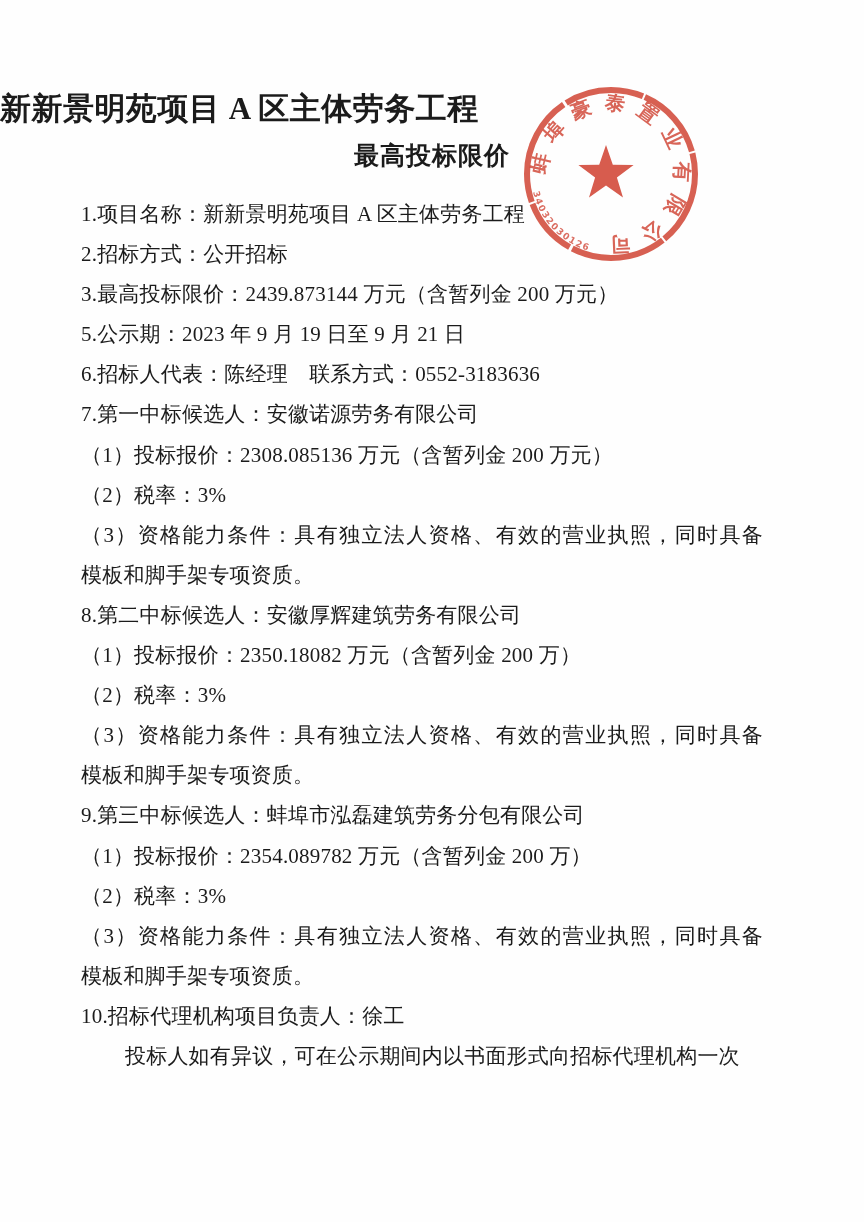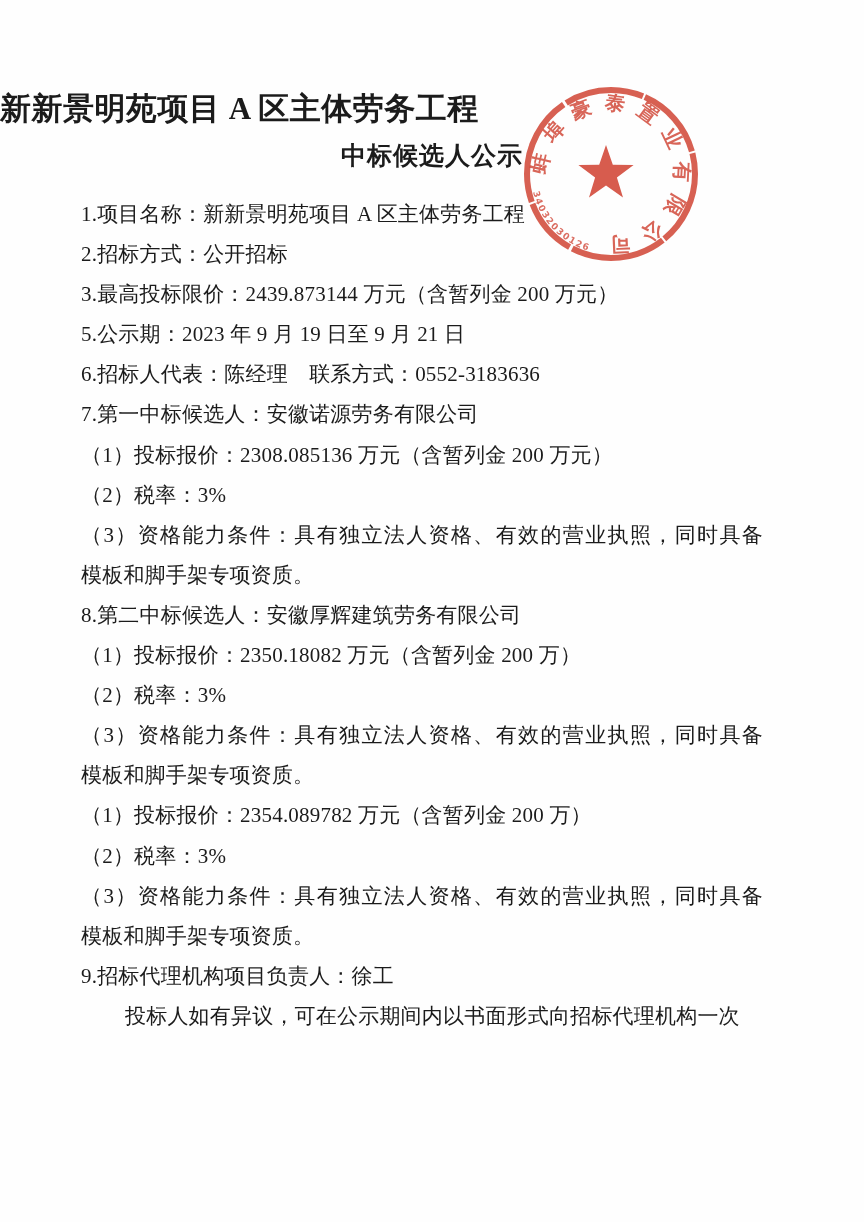--- a/index.html
+++ b/index.html
@@ -59,43 +59,44 @@
     font-family:"Liberation Serif","DejaVu Serif",serif;
     font-weight:bold;
   }
 </style>
 </head>
 <body>
 
 <div class="page">
 
   <h1 class="doc-title">新新景明苑项目 A 区主体劳务工程</h1>
-  <h2 class="doc-subtitle">中标候选人公示</h2>
+  <h2 class="doc-subtitle">最高投标限价</h2>
 
   <div class="doc-body">
     <div class="ln">1.项目名称：新新景明苑项目 A 区主体劳务工程</div>
     <div class="ln">2.招标方式：公开招标</div>
     <div class="ln">3.最高投标限价：2439.873144 万元（含暂列金 200 万元）</div>
     <div class="ln">5.公示期：2023 年 9 月 19 日至 9 月 21 日</div>
     <div class="ln">6.招标人代表：陈经理　联系方式：0552-3183636</div>
     <div class="ln">7.第一中标候选人：安徽诺源劳务有限公司</div>
     <div class="ln">（1）投标报价：2308.085136 万元（含暂列金 200 万元）</div>
     <div class="ln">（2）税率：3%</div>
     <div class="ln just">（3）资格能力条件：具有独立法人资格、有效的营业执照，同时具备</div>
     <div class="ln">模板和脚手架专项资质。</div>
     <div class="ln">8.第二中标候选人：安徽厚辉建筑劳务有限公司</div>
     <div class="ln">（1）投标报价：2350.18082 万元（含暂列金 200 万）</div>
     <div class="ln">（2）税率：3%</div>
     <div class="ln just">（3）资格能力条件：具有独立法人资格、有效的营业执照，同时具备</div>
     <div class="ln">模板和脚手架专项资质。</div>
+    <div class="ln">9.第三中标候选人：蚌埠市泓磊建筑劳务分包有限公司</div>
     <div class="ln">（1）投标报价：2354.089782 万元（含暂列金 200 万）</div>
     <div class="ln">（2）税率：3%</div>
     <div class="ln just">（3）资格能力条件：具有独立法人资格、有效的营业执照，同时具备</div>
     <div class="ln">模板和脚手架专项资质。</div>
-    <div class="ln">9.招标代理机构项目负责人：徐工</div>
+    <div class="ln">10.招标代理机构项目负责人：徐工</div>
     <div class="ln ind">投标人如有异议，可在公示期间内以书面形式向招标代理机构一次</div>
   </div>
 
   <div class="seal">
     <svg viewBox="0 0 200 200" width="200" height="200">
       <defs>
         <path id="arcName" d="M 33,97 A 64,64 0 1 1 83.7,158.6" fill="none"></path>
         <path id="arcSerial" d="M 19,114 A 80,80 0 0 0 73.6,172.5" fill="none"></path>
       </defs>
       <circle cx="97" cy="96" r="84" fill="none" stroke-width="6" stroke-opacity="0.88" stroke-dasharray="74 2 96 3 58 2 110 3 80 2" stroke="#cf3b2a"></circle>

